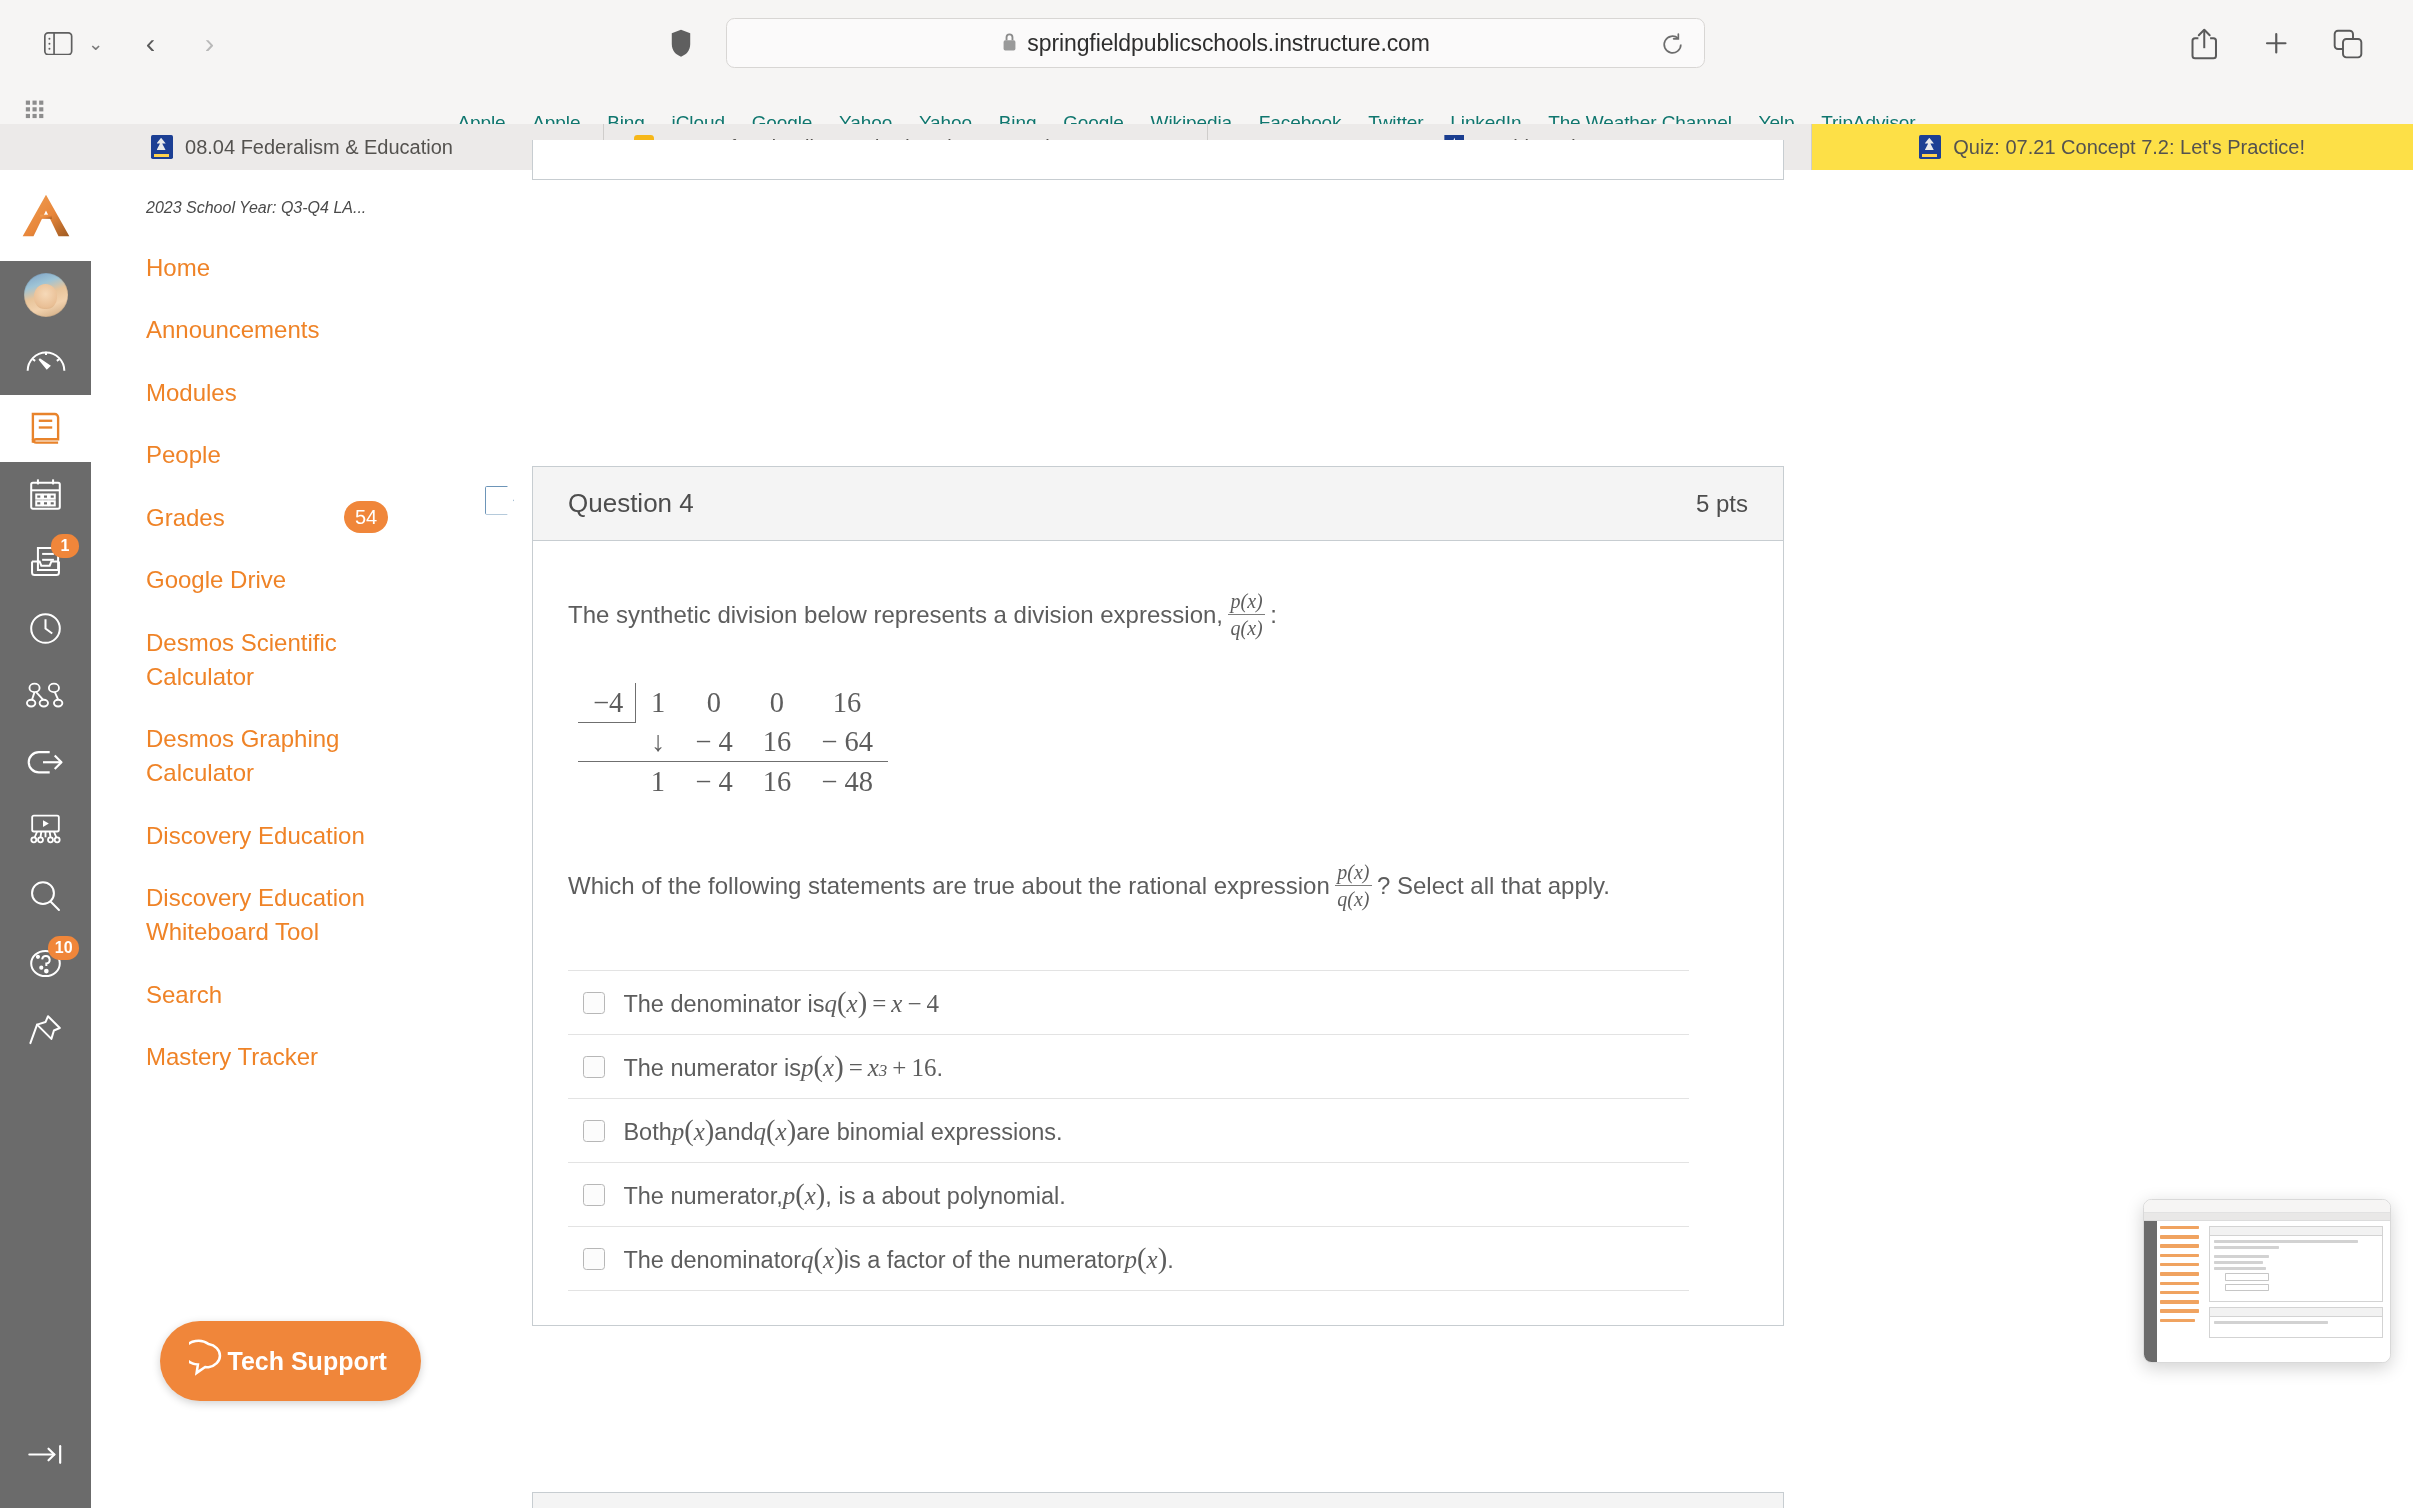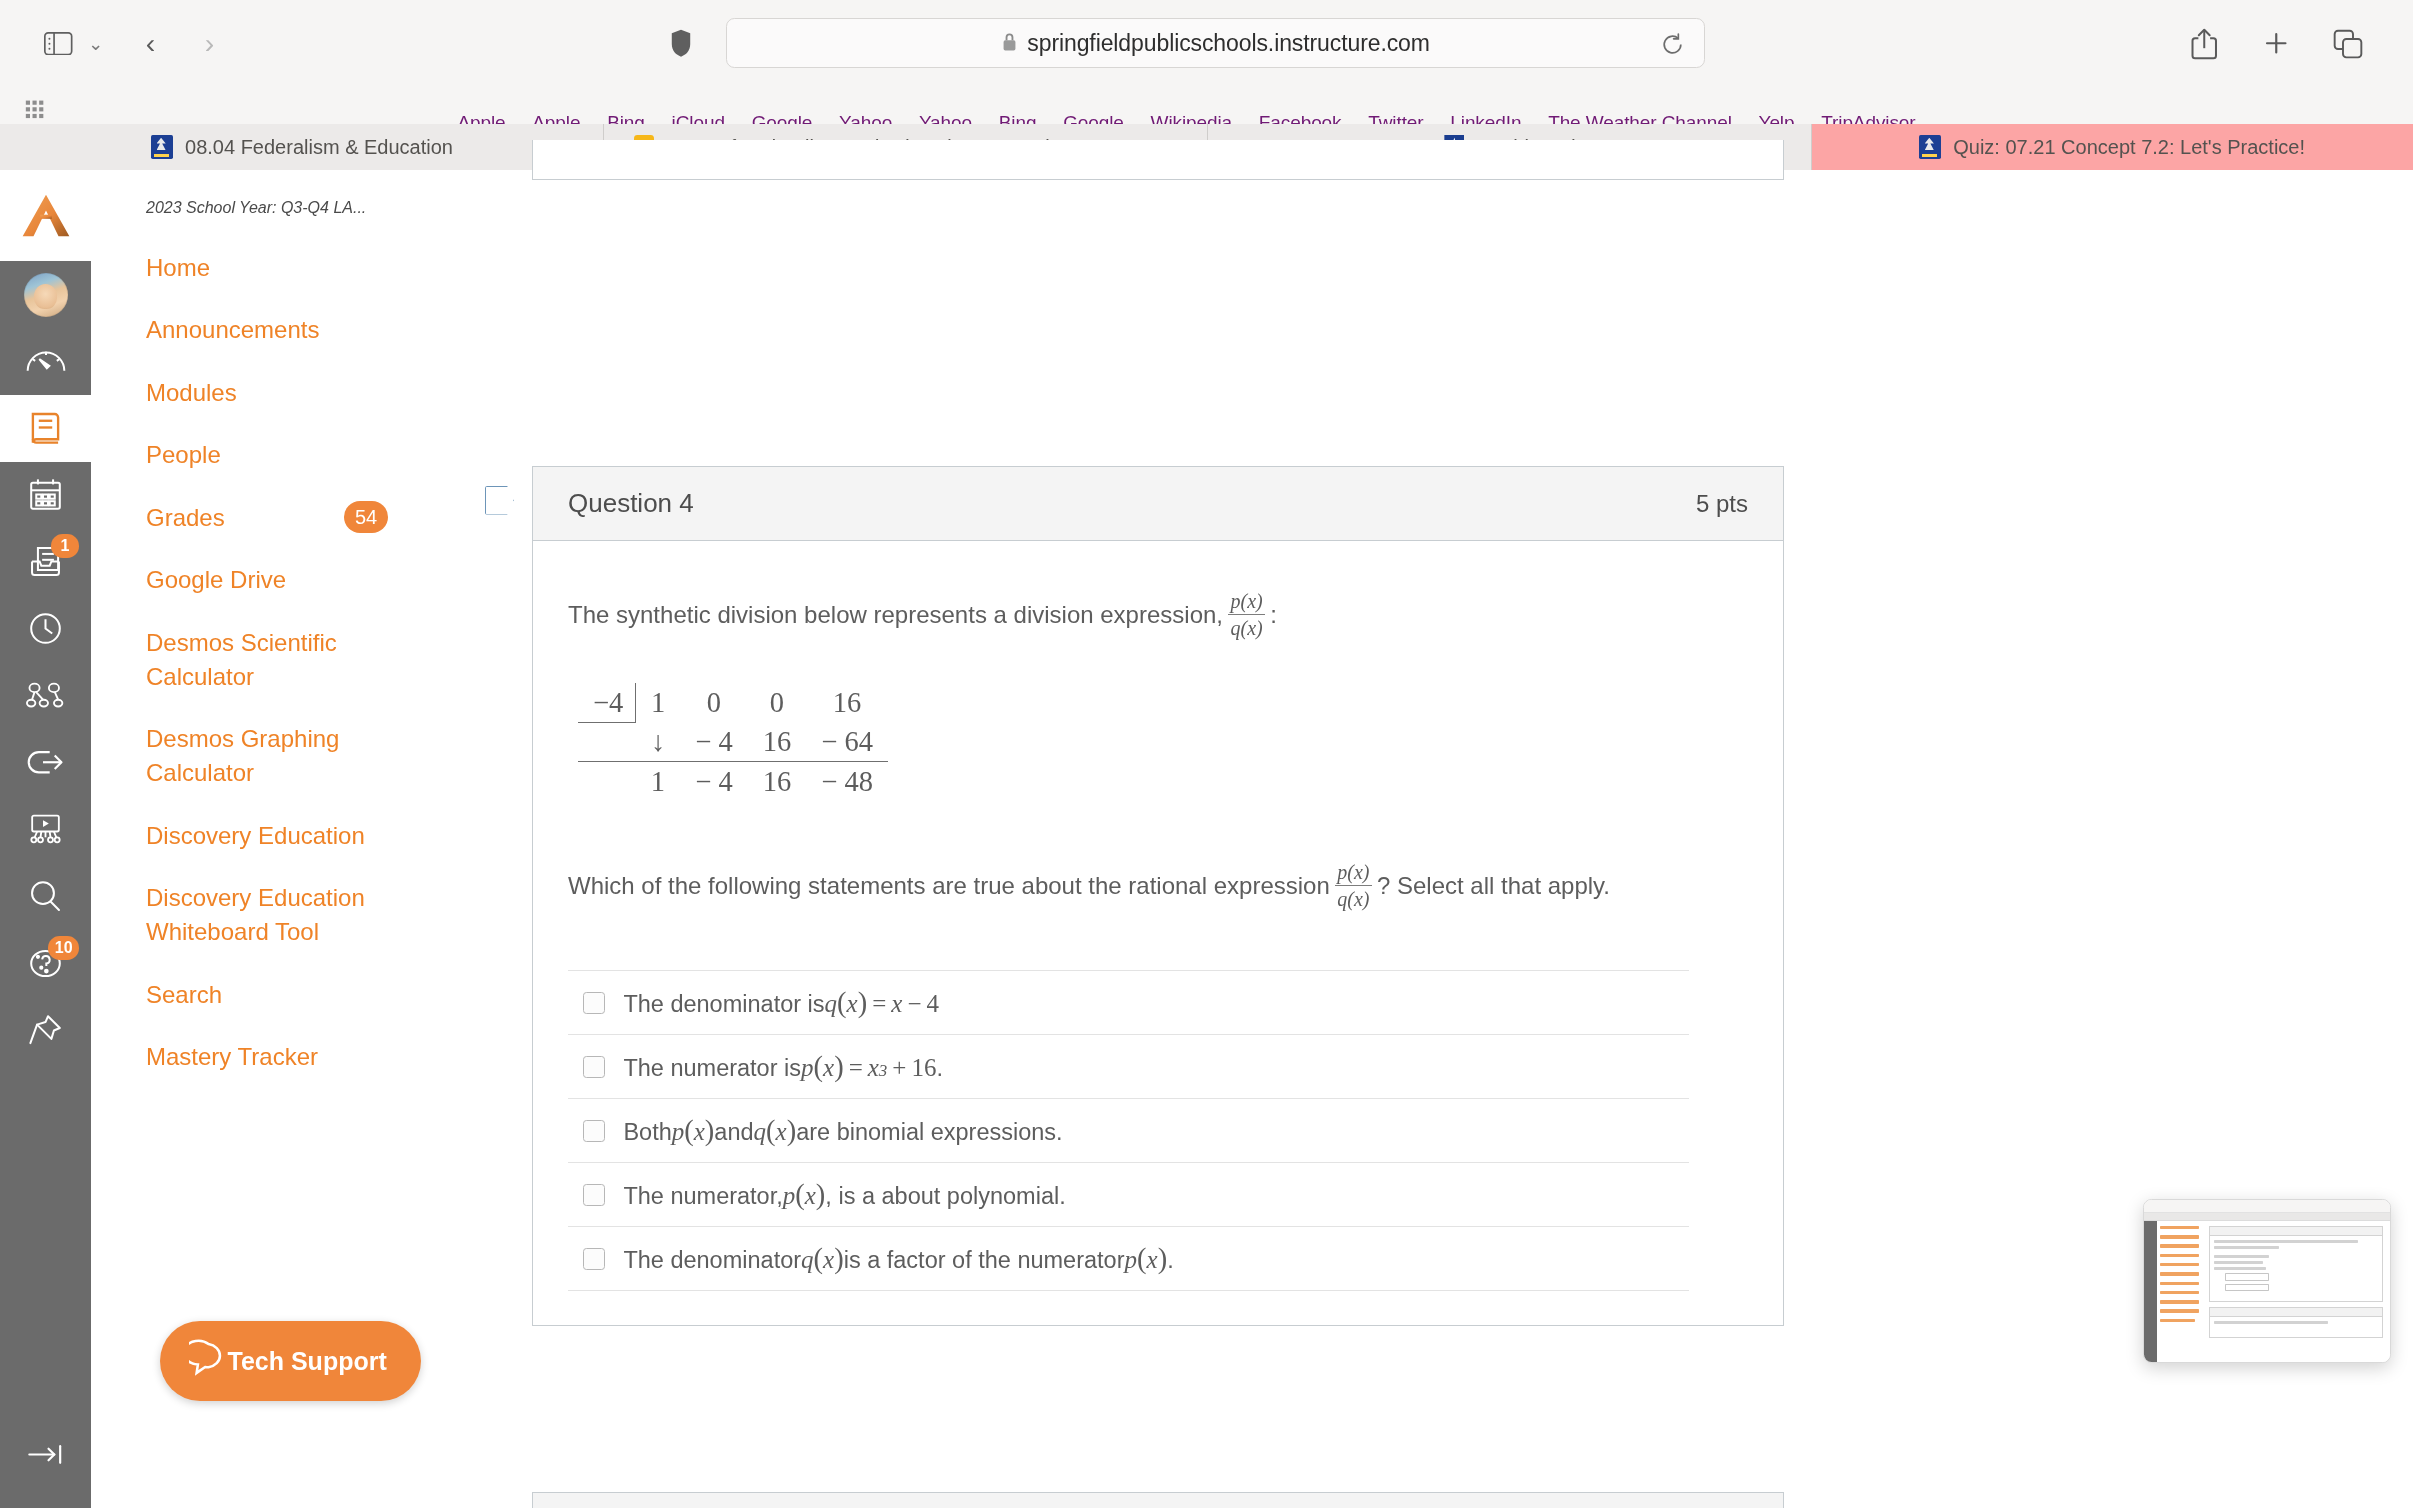--- a/index.html
+++ b/index.html
@@ -43,38 +43,38 @@
   
   #bookmarks-row {
     position: relative; height: 45px; display: flex; align-items: center;
   }
   #apps-grid-icon { position: absolute; left: 25px; top: 10px; width: 27px; height: 25px; }
   #bookmarks-list {
     position: absolute; left: 444px; top: 0; height: 45px;
     display: flex; align-items: center; gap: 0px;
   }
   .bookmark {
-    font-size: 19px; color: #701a75; padding: 0 13.4px; white-space: nowrap;
+    font-size: 19px; color: #0f766e; padding: 0 13.4px; white-space: nowrap;
     letter-spacing: -0.1px;
     margin-top: 24px;
   }
 
   
   #tab-strip {
     position: absolute; top: 124px; left: 0; width: 2413px; height: 46px;
     display: flex; background: #e9e8e7;
   }
   .tab {
     flex: 1 1 0; height: 46px;
     display: flex; align-items: center; justify-content: center; gap: 11.7px;
     border-right: 0.8px solid #cfcdcb;
     font-size: 20px; color: #54524f; overflow: hidden; white-space: nowrap;
     padding: 0 13.4px;
   }
-  .tab.active { background: #fca5a5; padding-left: 12px; }
+  .tab.active { background: #fde047; padding-left: 12px; }
   .tab.inactive { background: #eceae9; justify-content: center; }
   .tab:last-child { border-right: none; }
   .tab-fav { width: 23.5px; height: 23.5px; flex: 0 0 23.5px; display:flex; align-items:center; justify-content:center; }
   .fav-sps {
     width: 22px; height: 23.5px; background: #1c3f94; border-radius: 1.7px;
     position: relative; overflow: hidden;
   }
   .fav-sps:after {
     content:""; position: absolute; left: 5.9px; top: 2.5px; width: 9.2px; height: 12.6px;
     background: #e8e9eb; clip-path: polygon(50% 0,100% 45%,62% 45%,100% 100%,0 100%,38% 45%,0 45%);

